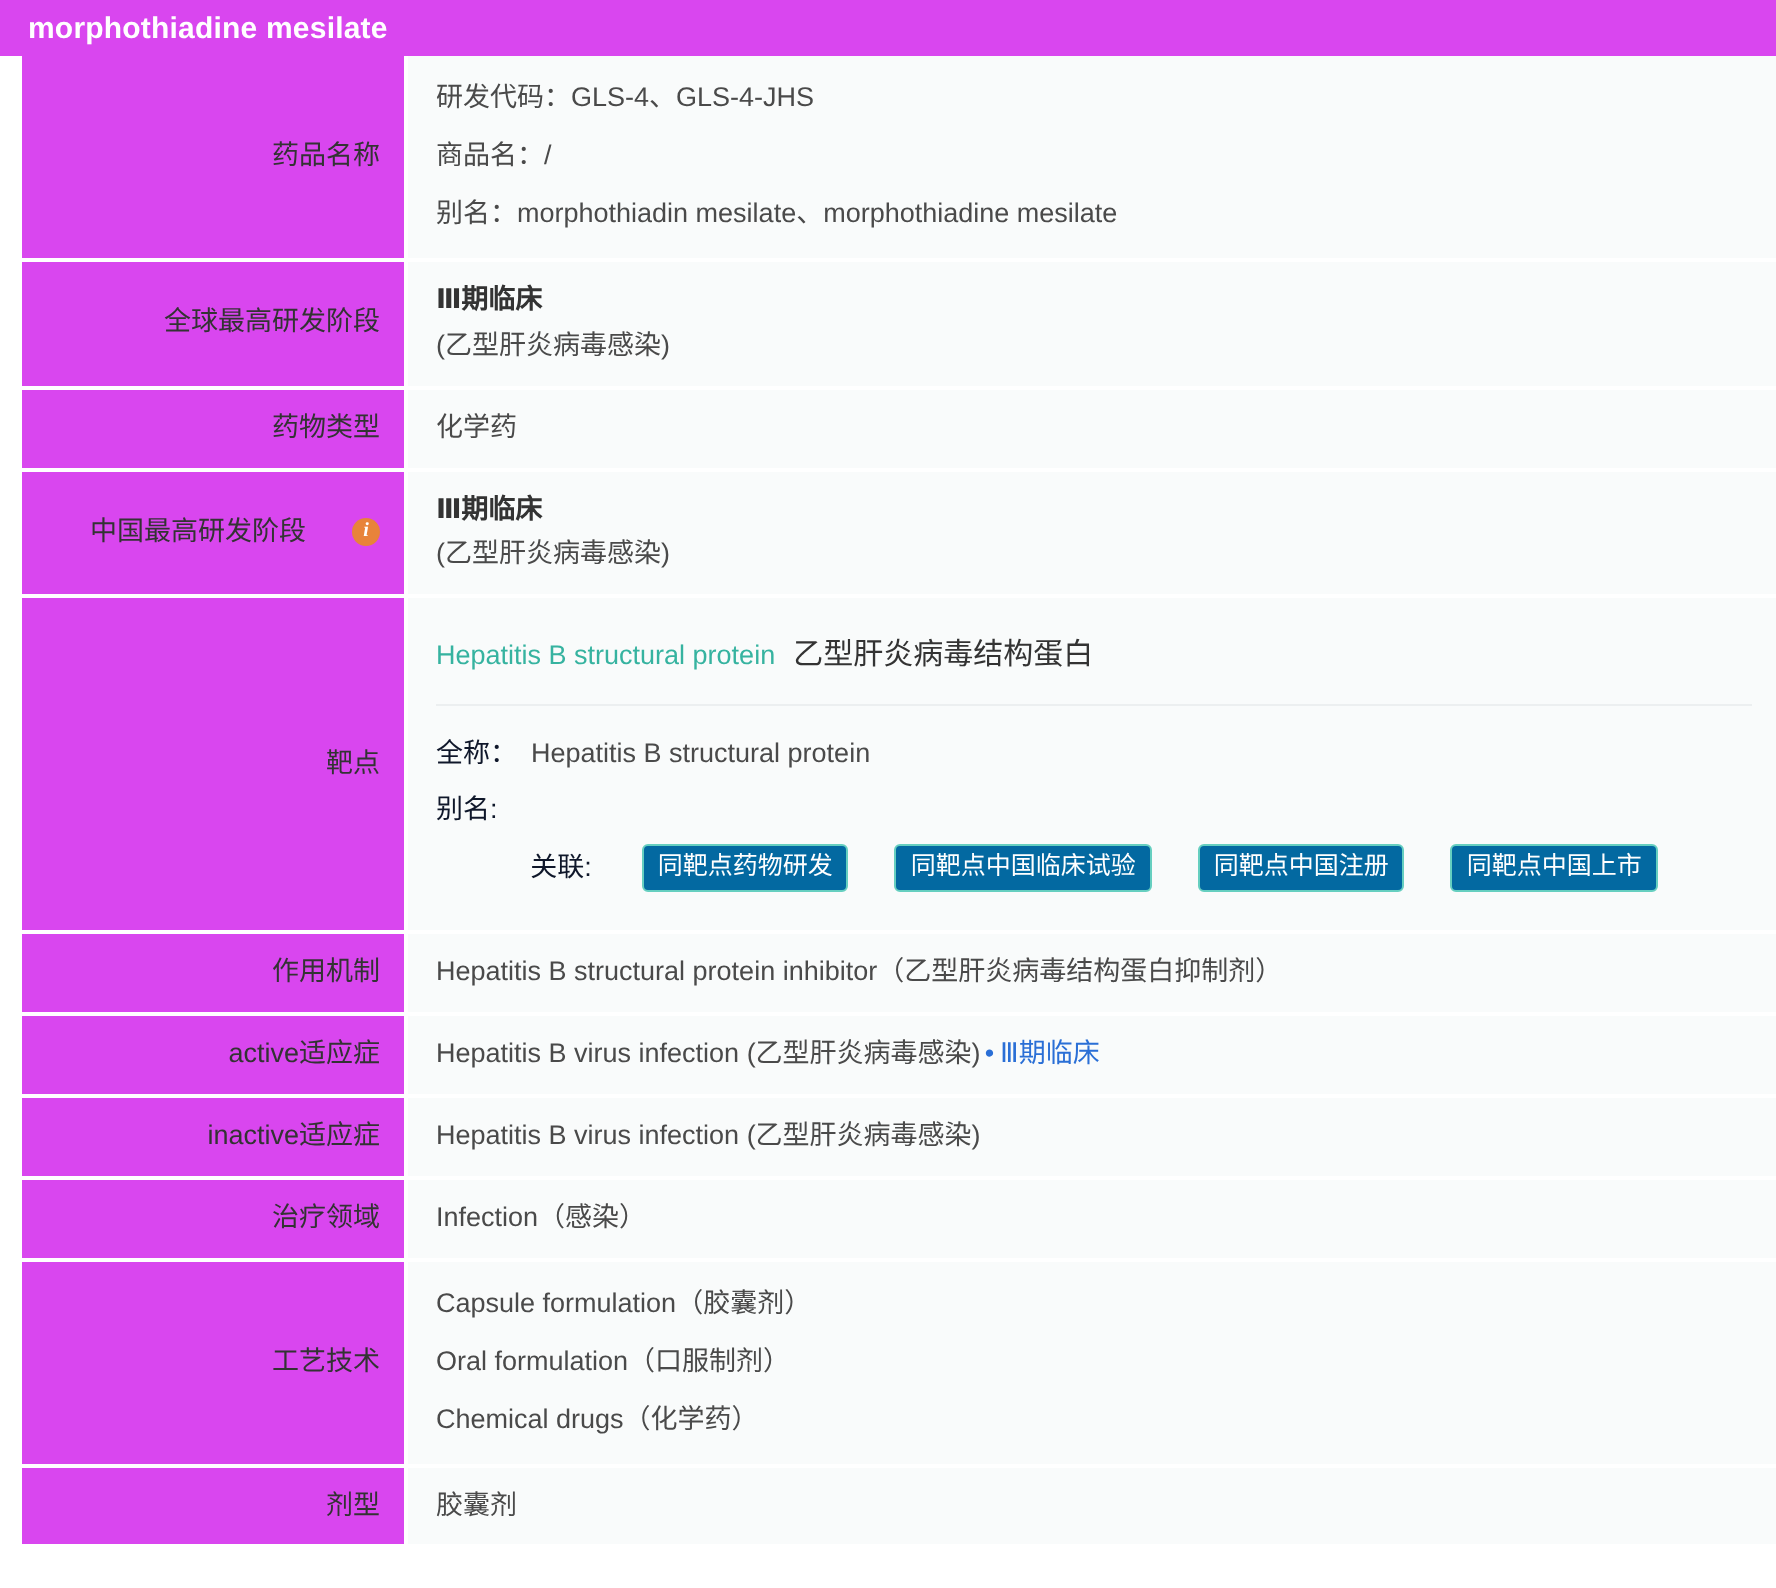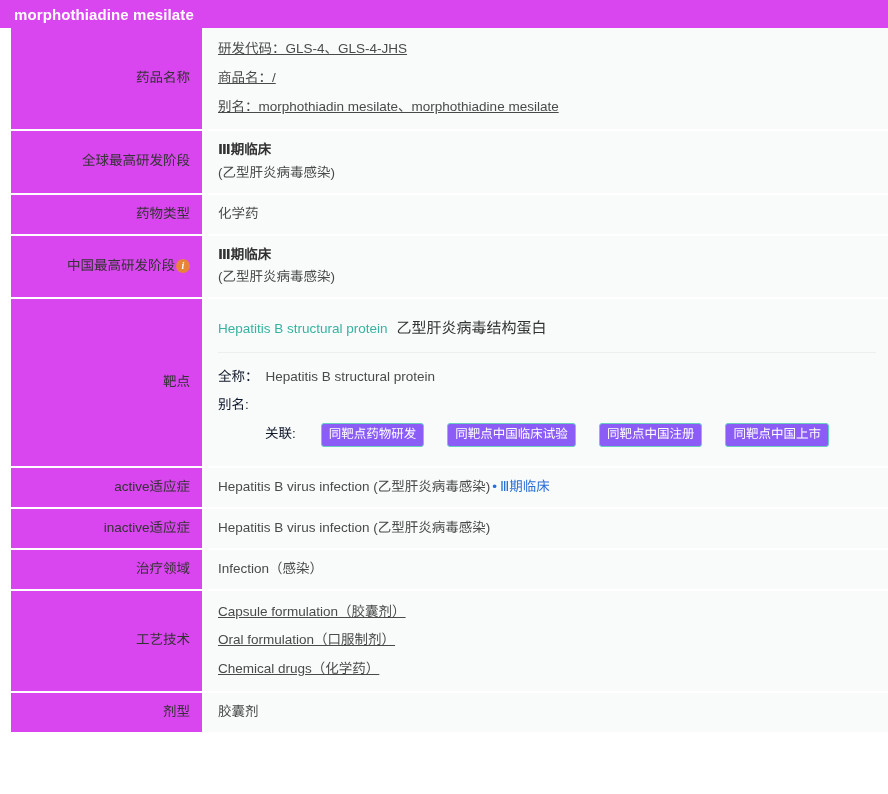--- a/index.html
+++ b/index.html
@@ -74,35 +74,35 @@
     border-bottom: 2px solid #ffffff;
     border-left: 2px solid #ffffff;
     line-height: 1.55;
   }
   .info-table tr:last-child td.label,
   .info-table tr:last-child td.value,
   .info-table tr:last-child td.gutter {
     border-bottom: none;
   }
 
-  .line { display: block; padding: 2px 0; text-decoration: underline; }
+  .line { display: block; padding: 2px 0; }
   .line + .line { margin-top: 4px; }
 
   .bold-stage {
     font-weight: bold;
     color: #333333;
     display: block;
     padding-bottom: 2px;
   }
   .sub-paren { display: block; color: #4a4a4a; }
 
   .label-with-icon {
     display: inline-flex;
     align-items: center;
-    gap: 1px;
+    gap: 23px;
     justify-content: flex-end;
     width: 100%;
   }
   .info-icon {
     width: 14px;
     height: 14px;
     border-radius: 50%;
     background: #e8833a;
     color: #ffffff;
     font-size: 10px;
@@ -149,21 +149,21 @@
   .tag-row {
     display: flex;
     align-items: center;
     flex-wrap: wrap;
     gap: 23px;
     justify-content: center;
   }
   .tag-row .tr-key { margin-right: 2px; }
   .tag {
     display: inline-block;
-    background: #8b5cf6;
+    background: #0369a1;
     color: #ffffff;
     font-size: 12.5px;
     padding: 3px 7px;
     border-radius: 3px;
     border: 1px solid #66cfc0;
     line-height: 1.25;
     white-space: nowrap;
     cursor: pointer;
   }
 
@@ -248,20 +248,25 @@
               <span class="tr-key">关联:</span>
               <span class="tag">同靶点药物研发</span>
               <span class="tag">同靶点中国临床试验</span>
               <span class="tag">同靶点中国注册</span>
               <span class="tag">同靶点中国上市</span>
             </div>
           </div>
         </td>
       </tr>
 
+      <tr>
+        <td class="gutter"></td>
+        <td class="label">作用机制</td>
+        <td class="value">Hepatitis B structural protein inhibitor（乙型肝炎病毒结构蛋白抑制剂）</td>
+      </tr>
 
       <tr>
         <td class="gutter"></td>
         <td class="label">active适应症</td>
         <td class="value">
           <span>Hepatitis B virus infection (乙型肝炎病毒感染)</span><span class="bullet-sep">•</span><a class="blue-link" href="#">Ⅲ期临床</a>
         </td>
       </tr>
 
       <tr>

